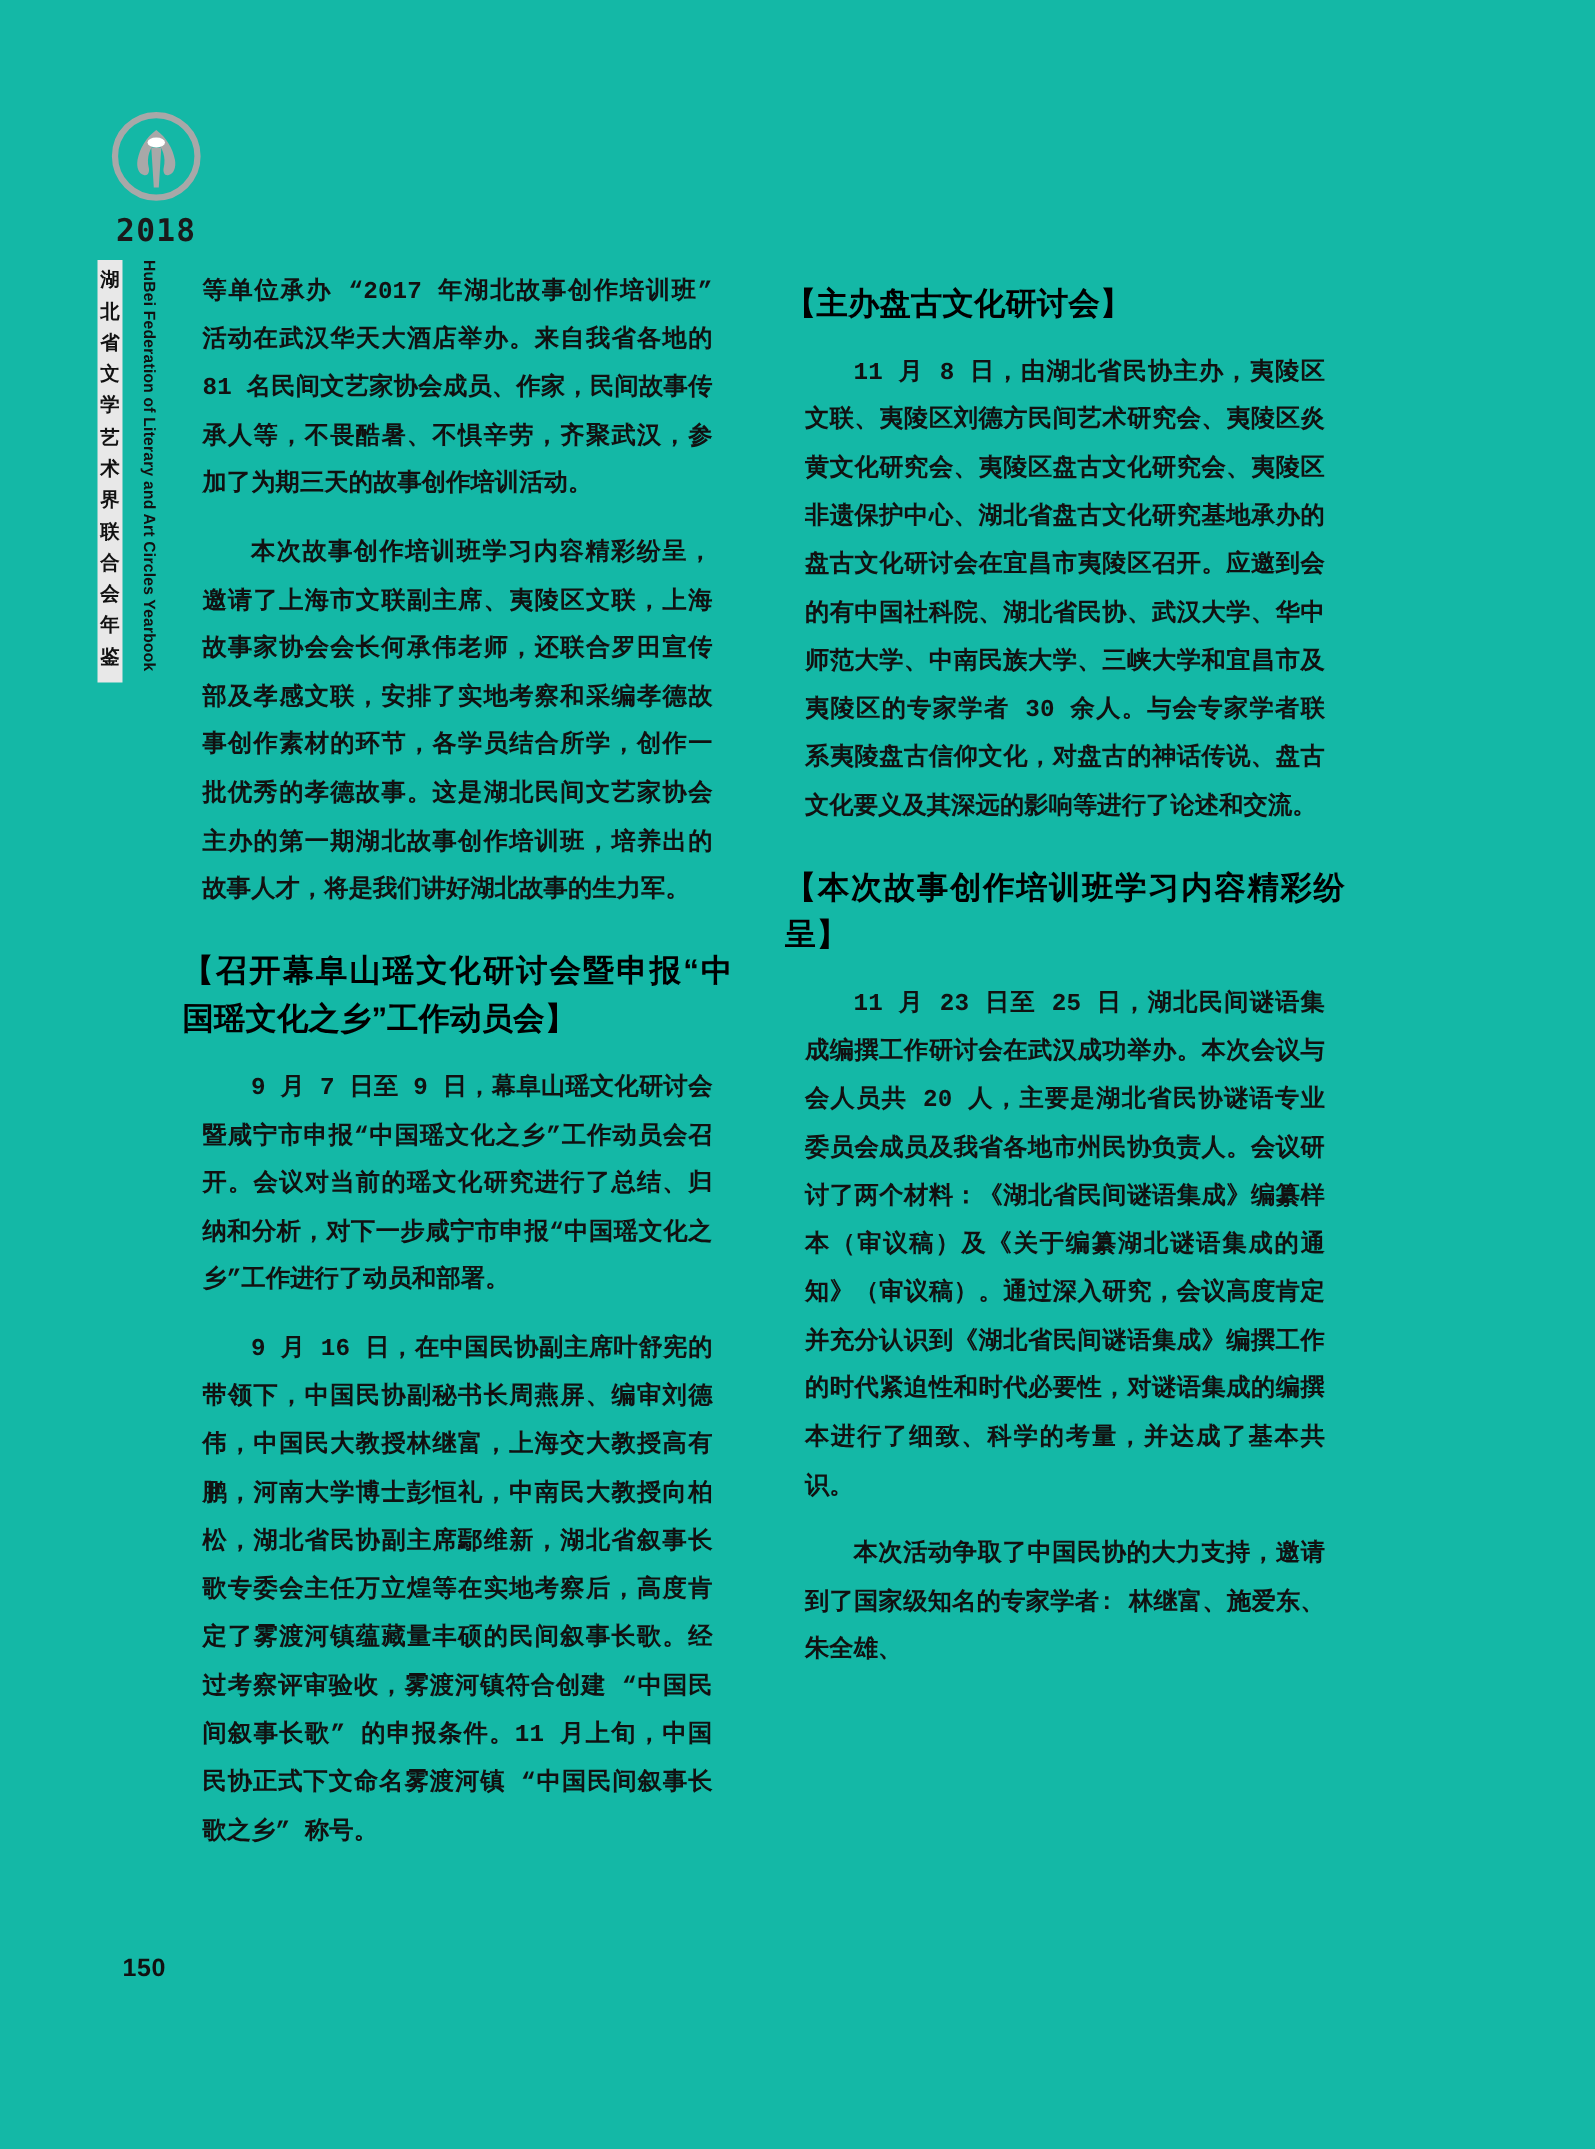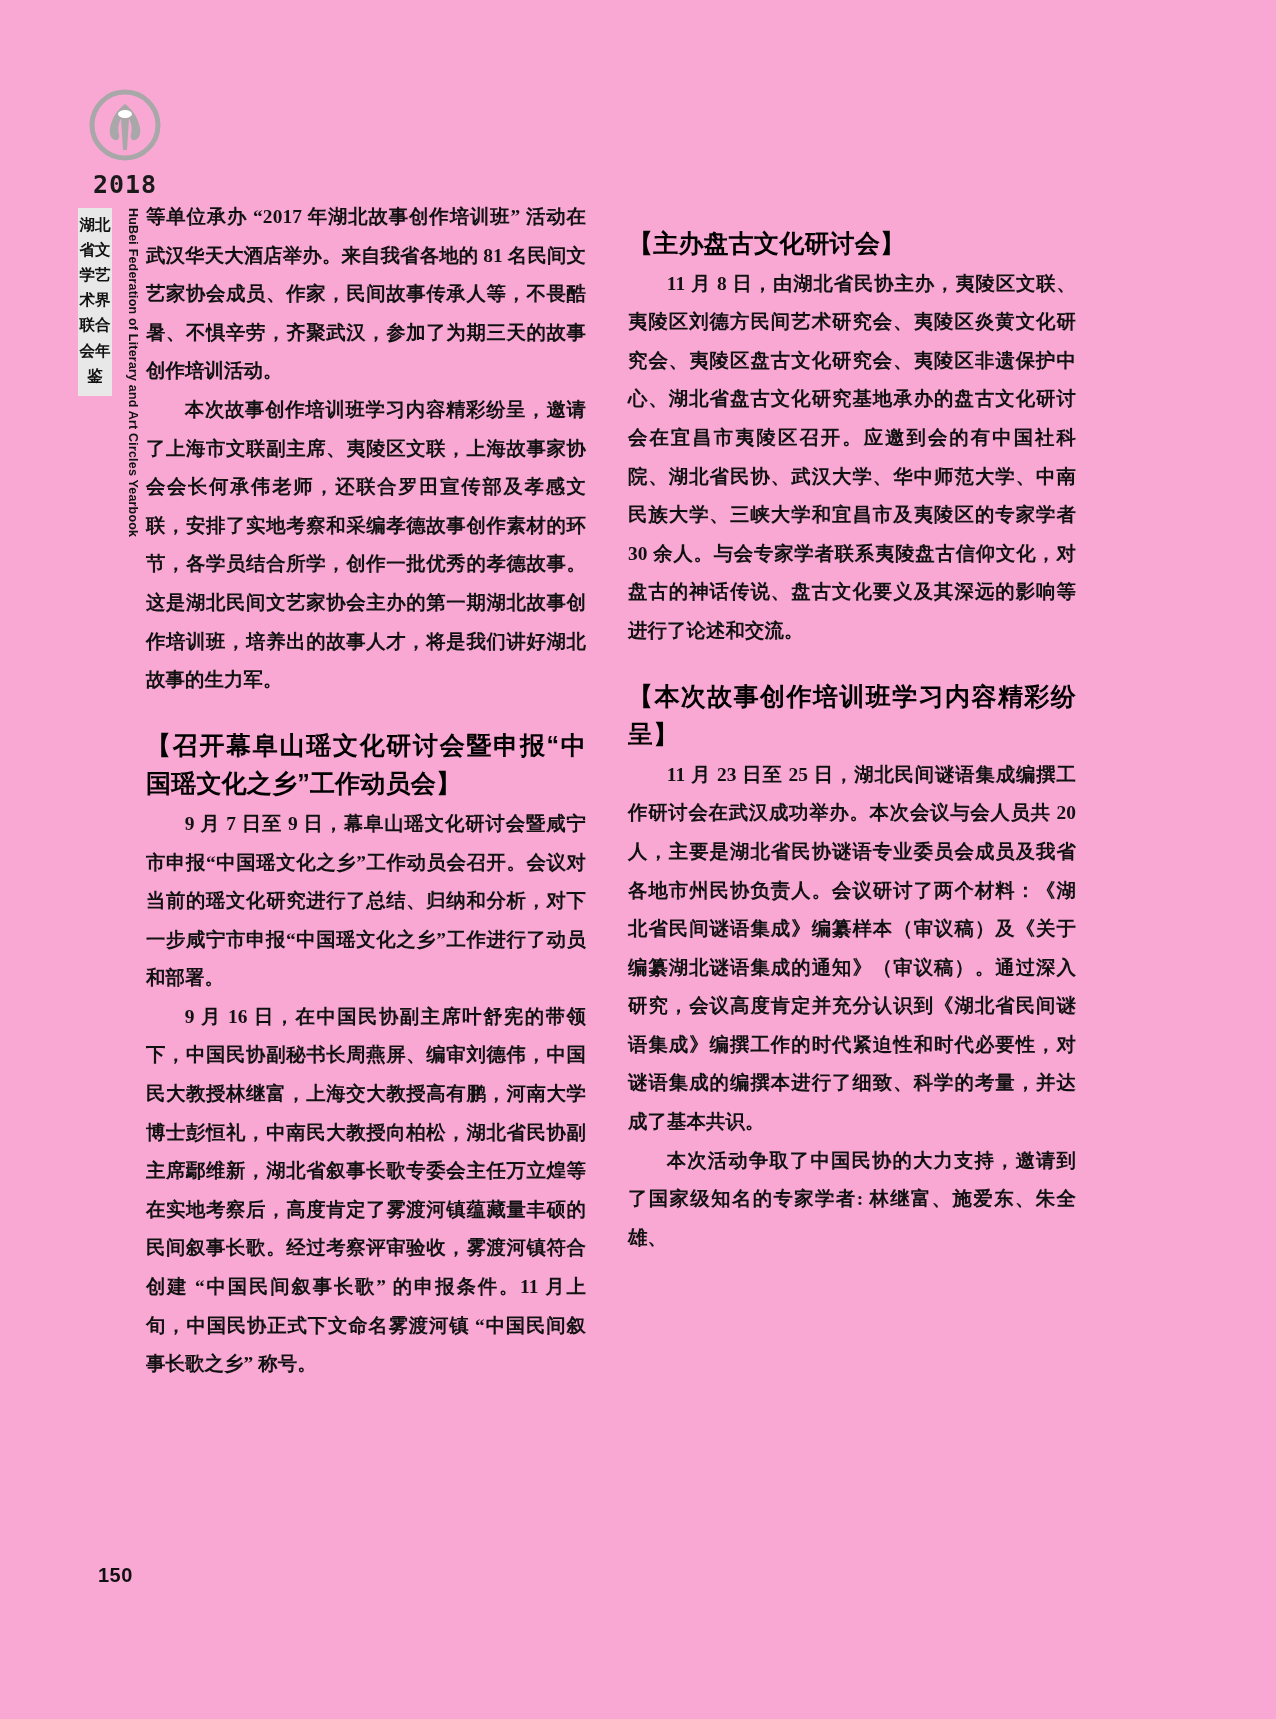--- a/index.html
+++ b/index.html
@@ -8,21 +8,21 @@
     background: #ffffff;
   }
   body {
     font-family: "Liberation Serif", "DejaVu Serif", serif;
     color: #000000;
   }
   .page {
     position: relative;
     width: 1276px;
     height: 1719px;
-    background: #f9a8d4;
+    background: #14b8a6;
     overflow: hidden;
     box-sizing: border-box;
   }
 
   
   .masthead {
     position: absolute;
     left: 70px;
     top: 88px;
     width: 110px;
@@ -49,21 +49,21 @@
     position: absolute;
     left: 78px;
     top: 208px;
     width: 64px;
     height: 390px;
     display: flex;
     flex-direction: row;
     align-items: flex-start;
   }
   .spine-cn {
-    width: 34px;
+    width: 20px;
     background: #e8e8e8;
     text-align: center;
     font-family: "Liberation Serif", serif;
     font-weight: bold;
     font-size: 15.5px;
     line-height: 1.62;
     color: #111;
     padding: 4px 0 8px 0;
     letter-spacing: 0;
     word-break: break-all;
@@ -91,27 +91,27 @@
     width: 1000px;
     display: flex;
     gap: 42px;
   }
   .col {
     width: 440px;
   }
   .col-right { width: 448px; }
 
   .para {
-    font-family: Liberation Serif, serif;
+    font-family: Liberation Mono, monospace;
     font-weight: bold;
     font-size: 19.4px;
     line-height: 38.6px;
     text-align: justify;
     text-justify: inter-ideograph;
-    margin: 0;
+    margin: 16px;
     color: #111;
     letter-spacing: 0.1px;
   }
   .para.indent { text-indent: 2em; }
 
   .heading {
     font-family: "Liberation Sans", "DejaVu Sans", sans-serif;
     font-weight: bold;
     font-size: 25px;
     line-height: 38.6px;

